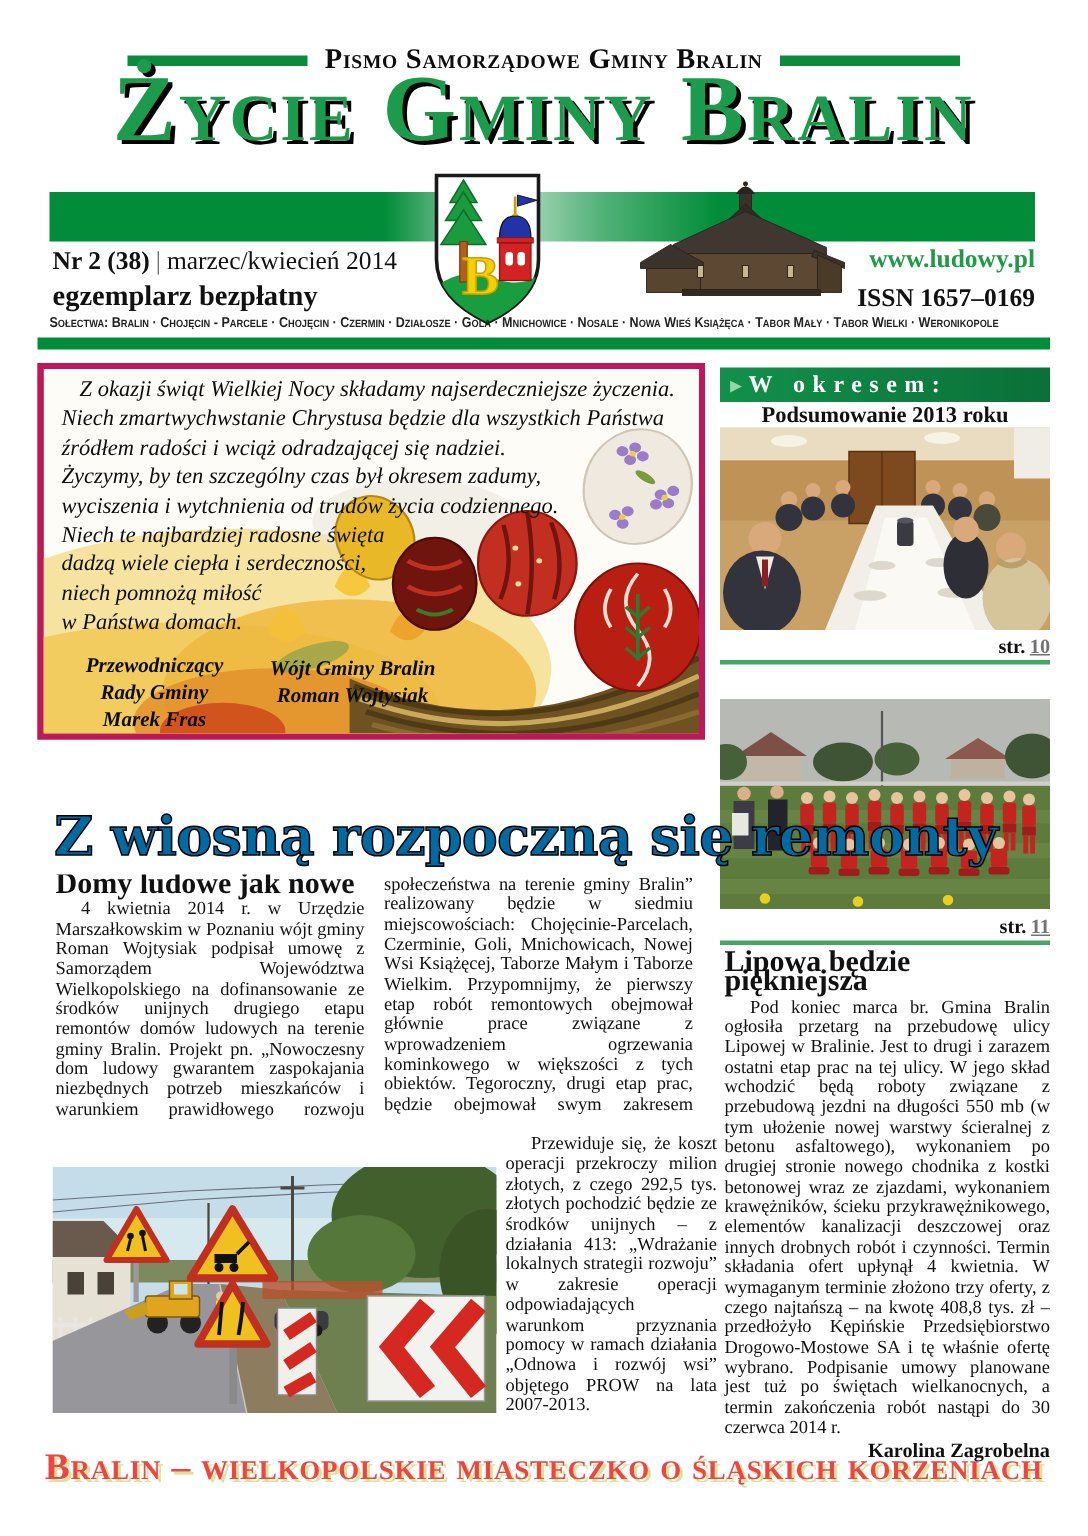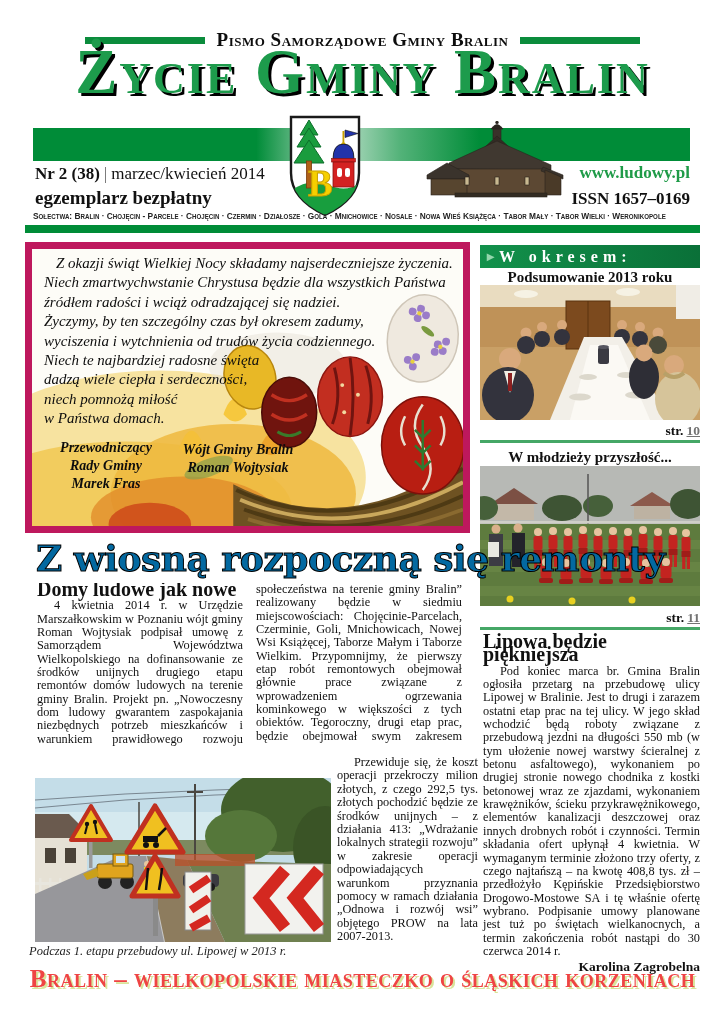--- a/index.html
+++ b/index.html
@@ -23,22 +23,22 @@
   .issue-sep{color:#666;padding:0 4px;}
   .free-copy{position:absolute;left:35px;top:187px;font-size:19px;font-weight:bold;}
   .website{position:absolute;right:35px;top:163px;font-size:17px;font-weight:bold;color:#1f9b48;text-decoration:none;}
   .issn{position:absolute;right:35px;top:189px;font-size:17px;font-weight:bold;}
   .solectwa{position:absolute;left:33px;top:210px;font-family:"Liberation Sans",sans-serif;
         font-variant:small-caps;font-weight:bold;font-size:9.5px;white-space:nowrap;
         transform:scaleX(.88);transform-origin:left;color:#222;}
   .green-bar2{position:absolute;left:25px;top:225px;width:675px;height:8px;background:#008c38;}
 
   
-  .easter-card{position:absolute;left:25px;top:242px;width:445px;height:291px;
-        border:7px solid #be185d;box-sizing:border-box;background:#c2410c;overflow:hidden;}
+  .easter-card{position:absolute;left:25px;top:242px;width:445px;height:251px;
+        border:4px solid #be185d;box-sizing:border-box;background:#c2410c;overflow:hidden;}
   .easter-art{position:absolute;inset:0;width:100%;height:100%;}
   .wishes{position:absolute;left:12px;top:5px;right:6px;font-style:italic;font-size:15px;
         line-height:19.4px;white-space:pre-line;text-indent:12px;color:#0d0d0d;}
   .sign{position:absolute;text-align:center;font-weight:bold;font-style:italic;font-size:14px;
         line-height:18px;white-space:pre-line;color:#0d0d0d;}
   .sign-left{left:16px;top:190px;width:116px;}
   .sign-right{left:140px;top:192px;width:132px;}
 
   
   .toc-header{position:absolute;left:480px;top:245px;width:220px;height:23px;box-sizing:border-box;
@@ -252,21 +252,20 @@
     <ellipse cx="198" cy="114" rx="23" ry="27" fill="#d6c49a"></ellipse>
     <path d="M184 88 q10 8 20 0" stroke="#b8a068" stroke-width="4" fill="none"></path>
     <ellipse cx="164" cy="92" rx="15" ry="22" fill="#2e2e36"></ellipse>
     <circle cx="164" cy="68" r="8.5" fill="#d9a97c"></circle>
   </svg>
   <div class="pageref" style="top:423px">
     <span>str.</span><span class="num">10</span>
   </div>
   <div class="toc-sep" style="top:440px"></div>
 
-  <div class="toc-title" style="top:449px">W młodzieży przyszłość...</div>
   <svg class="toc-photo" style="top:466px;height:140px" viewBox="0 0 220 140" preserveAspectRatio="none">
     <rect width="220" height="140" fill="#b7b9b5"></rect>
     <polygon points="10,38 34,22 58,38" fill="#7c5044"></polygon>
       <rect x="14" y="38" width="40" height="16" fill="#c3b8a8"></rect>
     <polygon points="150,40 172,26 194,40" fill="#8c5a4c"></polygon>
       <rect x="154" y="40" width="36" height="13" fill="#bdb2a2"></rect>
     <ellipse cx="82" cy="42" rx="20" ry="13" fill="#3e5434"></ellipse>
     <ellipse cx="118" cy="40" rx="15" ry="11" fill="#46603a"></ellipse>
     <ellipse cx="208" cy="38" rx="18" ry="15" fill="#3e5434"></ellipse>
     <ellipse cx="4" cy="42" rx="14" ry="12" fill="#46603a"></ellipse>
@@ -476,21 +475,20 @@
     <circle cx="60" cy="44" r="2.2" fill="#111"></circle>
       <line x1="60" y1="46" x2="62" y2="56" stroke="#111" stroke-width="2"></line>
     <polygon points="120,28 148,74 92,74" fill="#f0c020" stroke="#c03020" stroke-width="5" stroke-linejoin="round"></polygon>
     <rect x="108" y="58" width="15" height="6" fill="#111"></rect>
       <circle cx="111" cy="67" r="3" fill="#111"></circle>
       <circle cx="121" cy="67" r="3" fill="#111"></circle>
     <line x1="123" y1="58" x2="131" y2="50" stroke="#111" stroke-width="2.5"></line>
     <polygon points="120,78 143,118 97,118" fill="#f0c020" stroke="#c03020" stroke-width="5" stroke-linejoin="round"></polygon>
     <path d="M113 90 L111 112 M127 90 q-1 12 -3 22" stroke="#111" stroke-width="2.5" fill="none"></path>
   </svg>
-  <div class="photo-caption">Podczas 1. etapu przebudowy ul. Lipowej w 2013 r.</div>
 
   <div class="narrow-col">
     <p>Przewiduje się, że koszt operacji przekroczy milion złotych, z czego 292,5 tys. złotych pochodzić będzie ze środków unijnych – z działania 413: „Wdrażanie lokalnych strategii rozwoju” w zakresie operacji odpowiadających warunkom przyznania pomocy w ramach działania „Odnowa i rozwój wsi” objętego PROW na lata 2007-2013.</p>
   </div>
 
   <div class="right-col">
     <h3 class="sec-head">Lipowa będzie piękniejsza</h3>
     <p>Pod koniec marca br. Gmina Bralin ogłosiła przetarg na przebudowę ulicy Lipowej w Bralinie. Jest to drugi i zarazem ostatni etap prac na tej ulicy. W jego skład wchodzić będą roboty związane z przebudową jezdni na długości 550 mb (w tym ułożenie nowej warstwy ścieralnej z betonu asfaltowego), wykonaniem po drugiej stronie nowego chodnika z kostki betonowej wraz ze zjazdami, wykonaniem krawężników, ścieku przykrawężnikowego, elementów kanalizacji deszczowej oraz innych drobnych robót i czynności. Termin składania ofert upłynął 4 kwietnia. W wymaganym terminie złożono trzy oferty, z czego najtańszą – na kwotę 408,8 tys. zł – przedłożyło Kępińskie Przedsiębiorstwo Drogowo-Mostowe SA i tę właśnie ofertę wybrano. Podpisanie umowy planowane jest tuż po świętach wielkanocnych, a termin zakończenia robót nastąpi do 30 czerwca 2014 r.</p>
     <div class="byline">Karolina Zagrobelna</div>
   </div>

